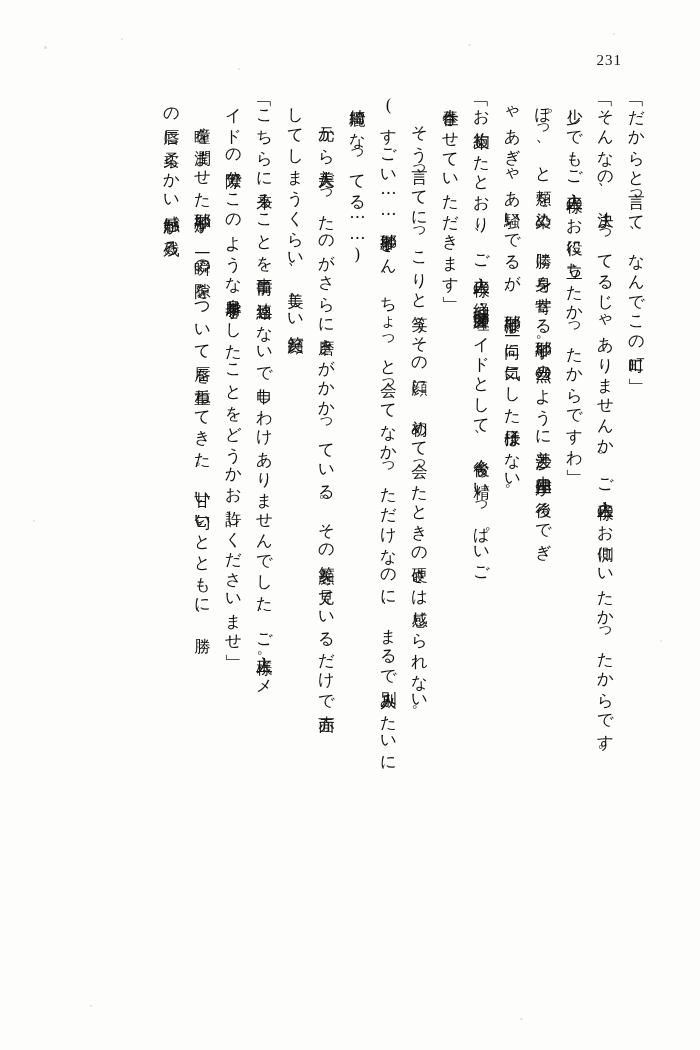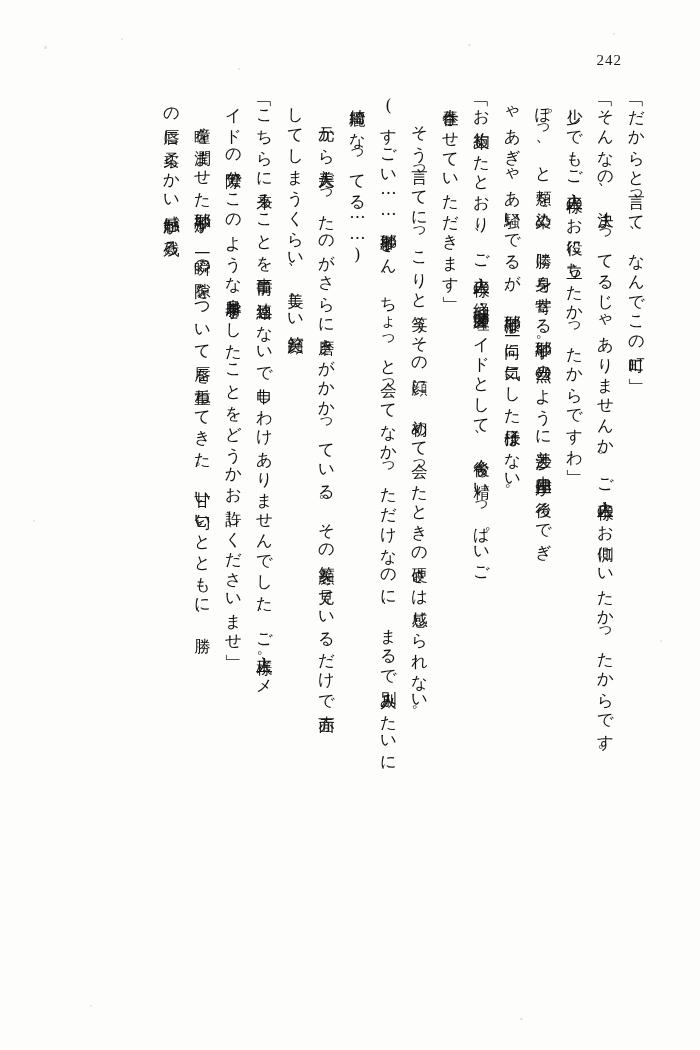--- a/index.html
+++ b/index.html
@@ -72,21 +72,21 @@
   <div class="speck" style="left:44px;  top:46px;  width:3px; height:3px;"></div>
   <div class="speck" style="left:121px; top:38px;  width:2px; height:2px;"></div>
   <div class="speck" style="left:238px; top:68px;  width:2px; height:2px;"></div>
   <div class="speck" style="left:468px; top:44px;  width:3px; height:2px;"></div>
   <div class="speck" style="left:613px; top:33px;  width:2px; height:2px;"></div>
   <div class="speck" style="left:33px;  top:520px; width:2px; height:2px;"></div>
   <div class="speck" style="left:660px; top:640px; width:2px; height:2px;"></div>
   <div class="speck" style="left:90px;  top:1005px;width:2px; height:2px;"></div>
   <div class="speck" style="left:520px; top:1018px;width:3px; height:2px;"></div>
 
-  <div class="page-number">242</div>
+  <div class="page-number">231</div>
 
   <div class="text-body">
     <div class="vline">「だからと言って、なんでこの町に」</div>
     <div class="vline">「そんなの、決まってるじゃありませんか。ご主人様のお側にいたかったからです。</div>
     <div class="vline">少しでもご主人様のお役に立ちたかったからですわ」</div>
     <div class="vline">ぽっ、と頬を染め、勝に身を寄せる紗耶子。当然のように美沙と由佳里が後ろでぎ</div>
     <div class="vline">ゃあぎゃあ騒いでるが、紗耶子は一向に気にした様子はない。</div>
     <div class="vline">「お約束したとおり、ご主人様の経理・財産管理メイドとして、今後も精いっぱいご</div>
     <div class="vline">奉仕させていただきます」</div>
     <div class="vline indent-1">そう言ってにっこりと笑うその顔に、初めて会ったときの硬さは感じられない。</div>

